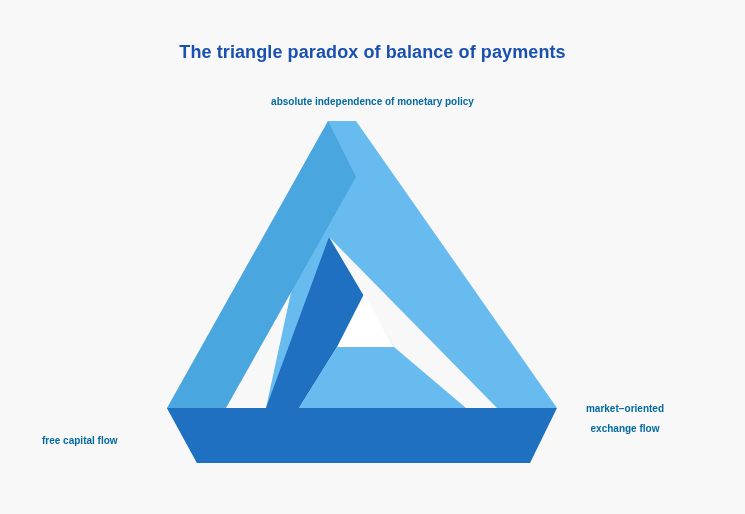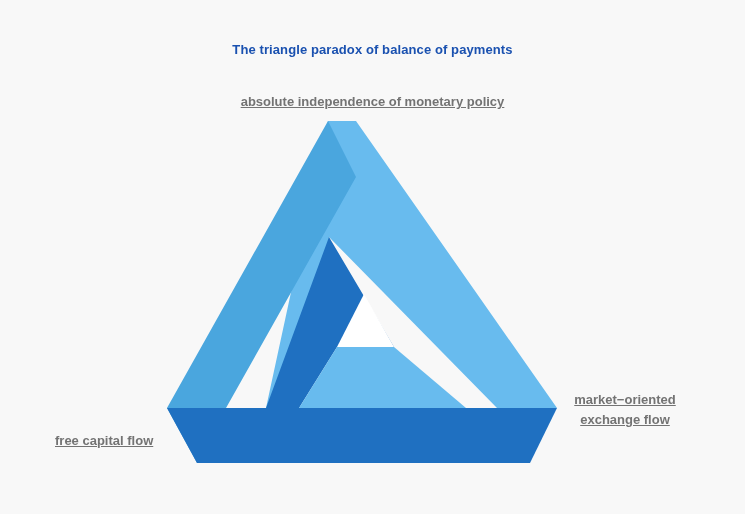--- a/index.html
+++ b/index.html
@@ -19,56 +19,54 @@
     width: 745px;
     height: 514px;
     background: #f8f8f8;
   }
   .chart-title {
     position: absolute;
     top: 42px;
     left: 0;
     width: 745px;
     text-align: center;
-    font-size: 13px;
+    font-size: 18px;
     font-weight: bold;
     color: #1a51b0;
     letter-spacing: 0.1px;
     white-space: nowrap;
   }
   .figure-layer {
     position: absolute;
     top: 0;
     left: 0;
     width: 745px;
     height: 514px;
   }
   .node-label {
     position: absolute;
-    font-size: 13px;
+    font-size: 10px;
     font-weight: bold;
-    color: #737373;
+    color: #0369a1;
     line-height: 20px;
     white-space: nowrap;
-    text-decoration: underline;
   }
   .label-top {
     top: 92px;
     left: 0;
     width: 745px;
     text-align: center;
   }
   .label-left {
     top: 431px;
     left: 42px;
     text-align: left;
-    margin-left: 13px;
   }
   .label-right {
-    top: 390px;
+    top: 399px;
     left: 557px;
     text-align: center;
     width: 136px;
   }
   .label-right .line {
     display: block;
   }
 </style>
 </head>
 <body style="background: rgb(248, 248, 248);">

